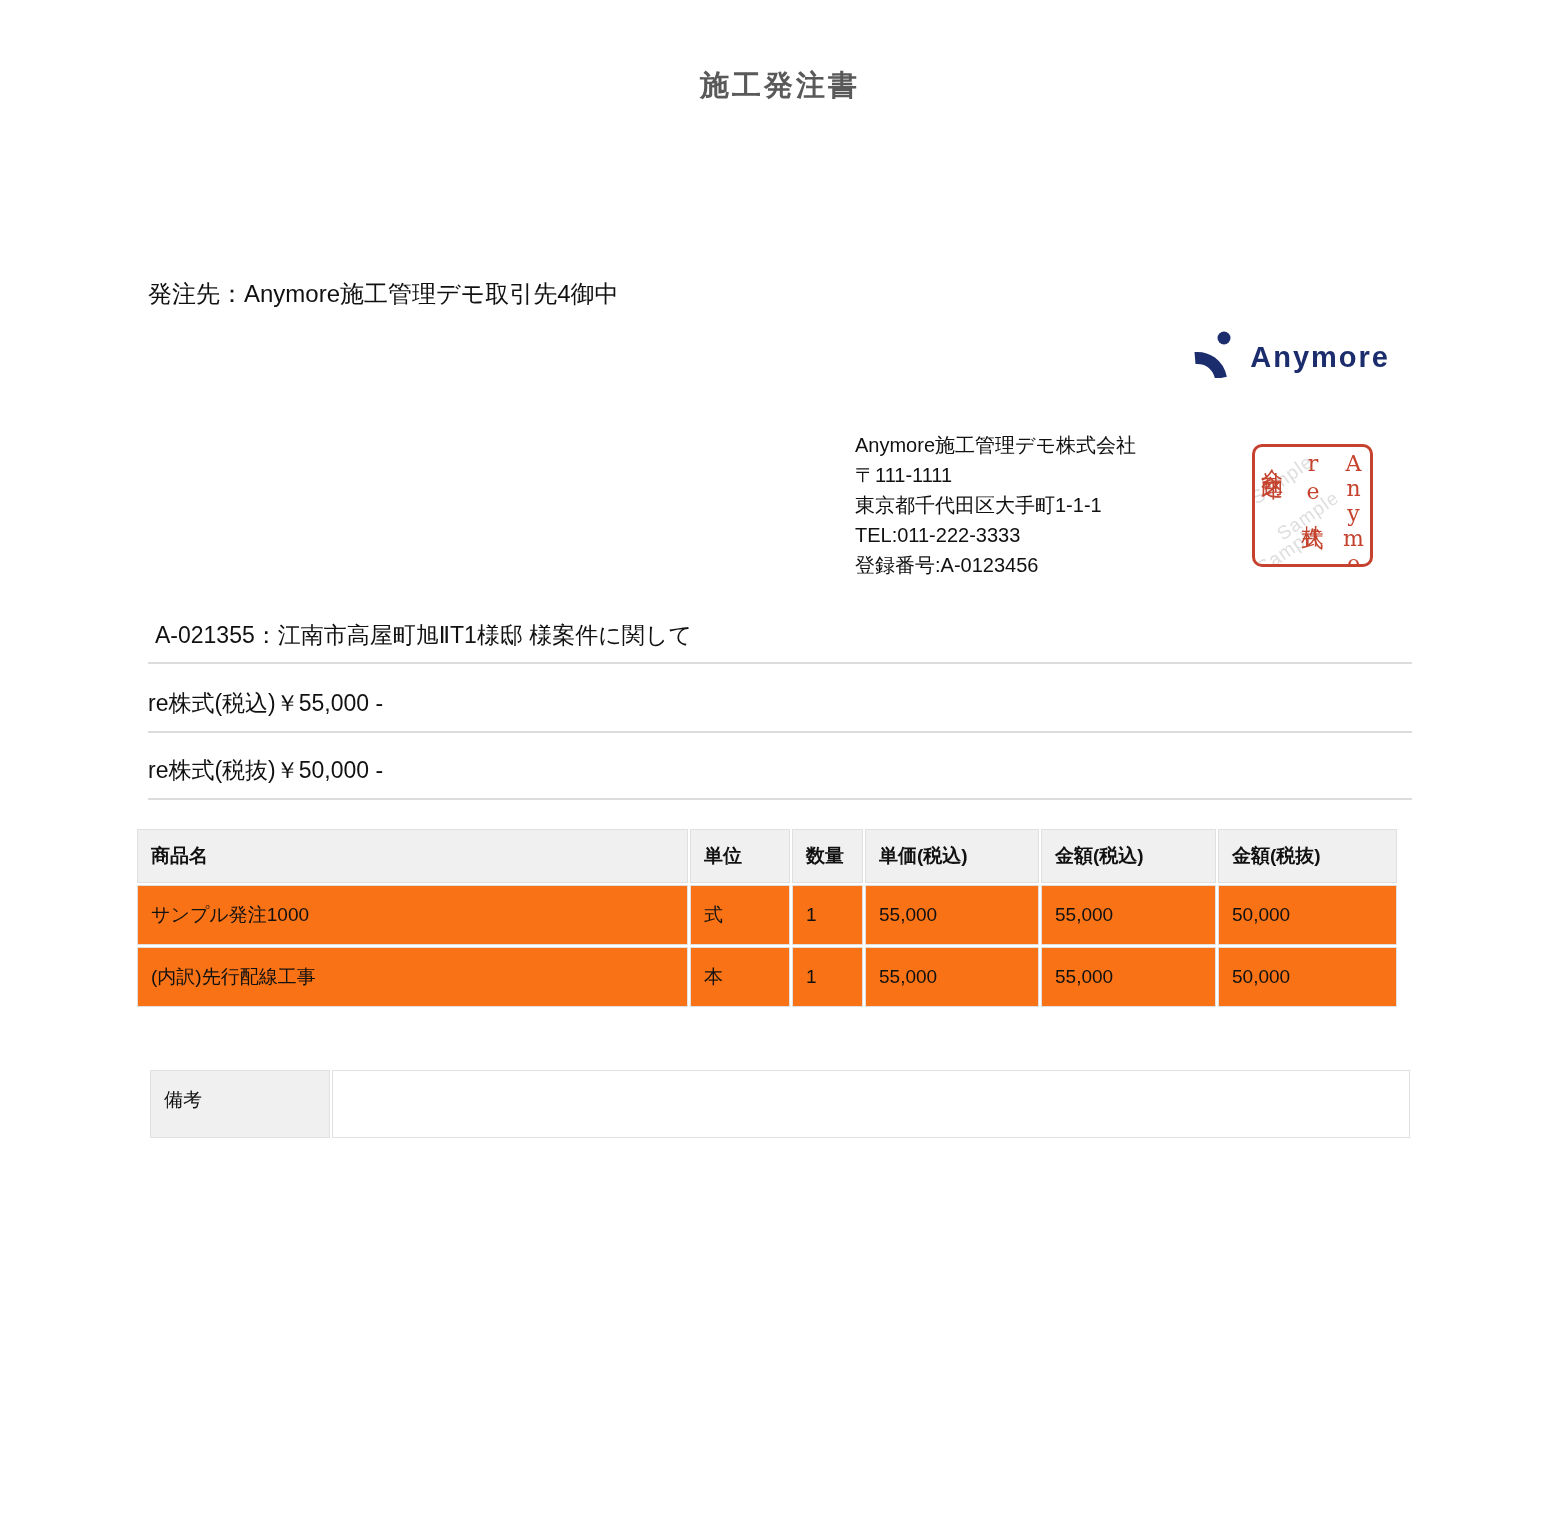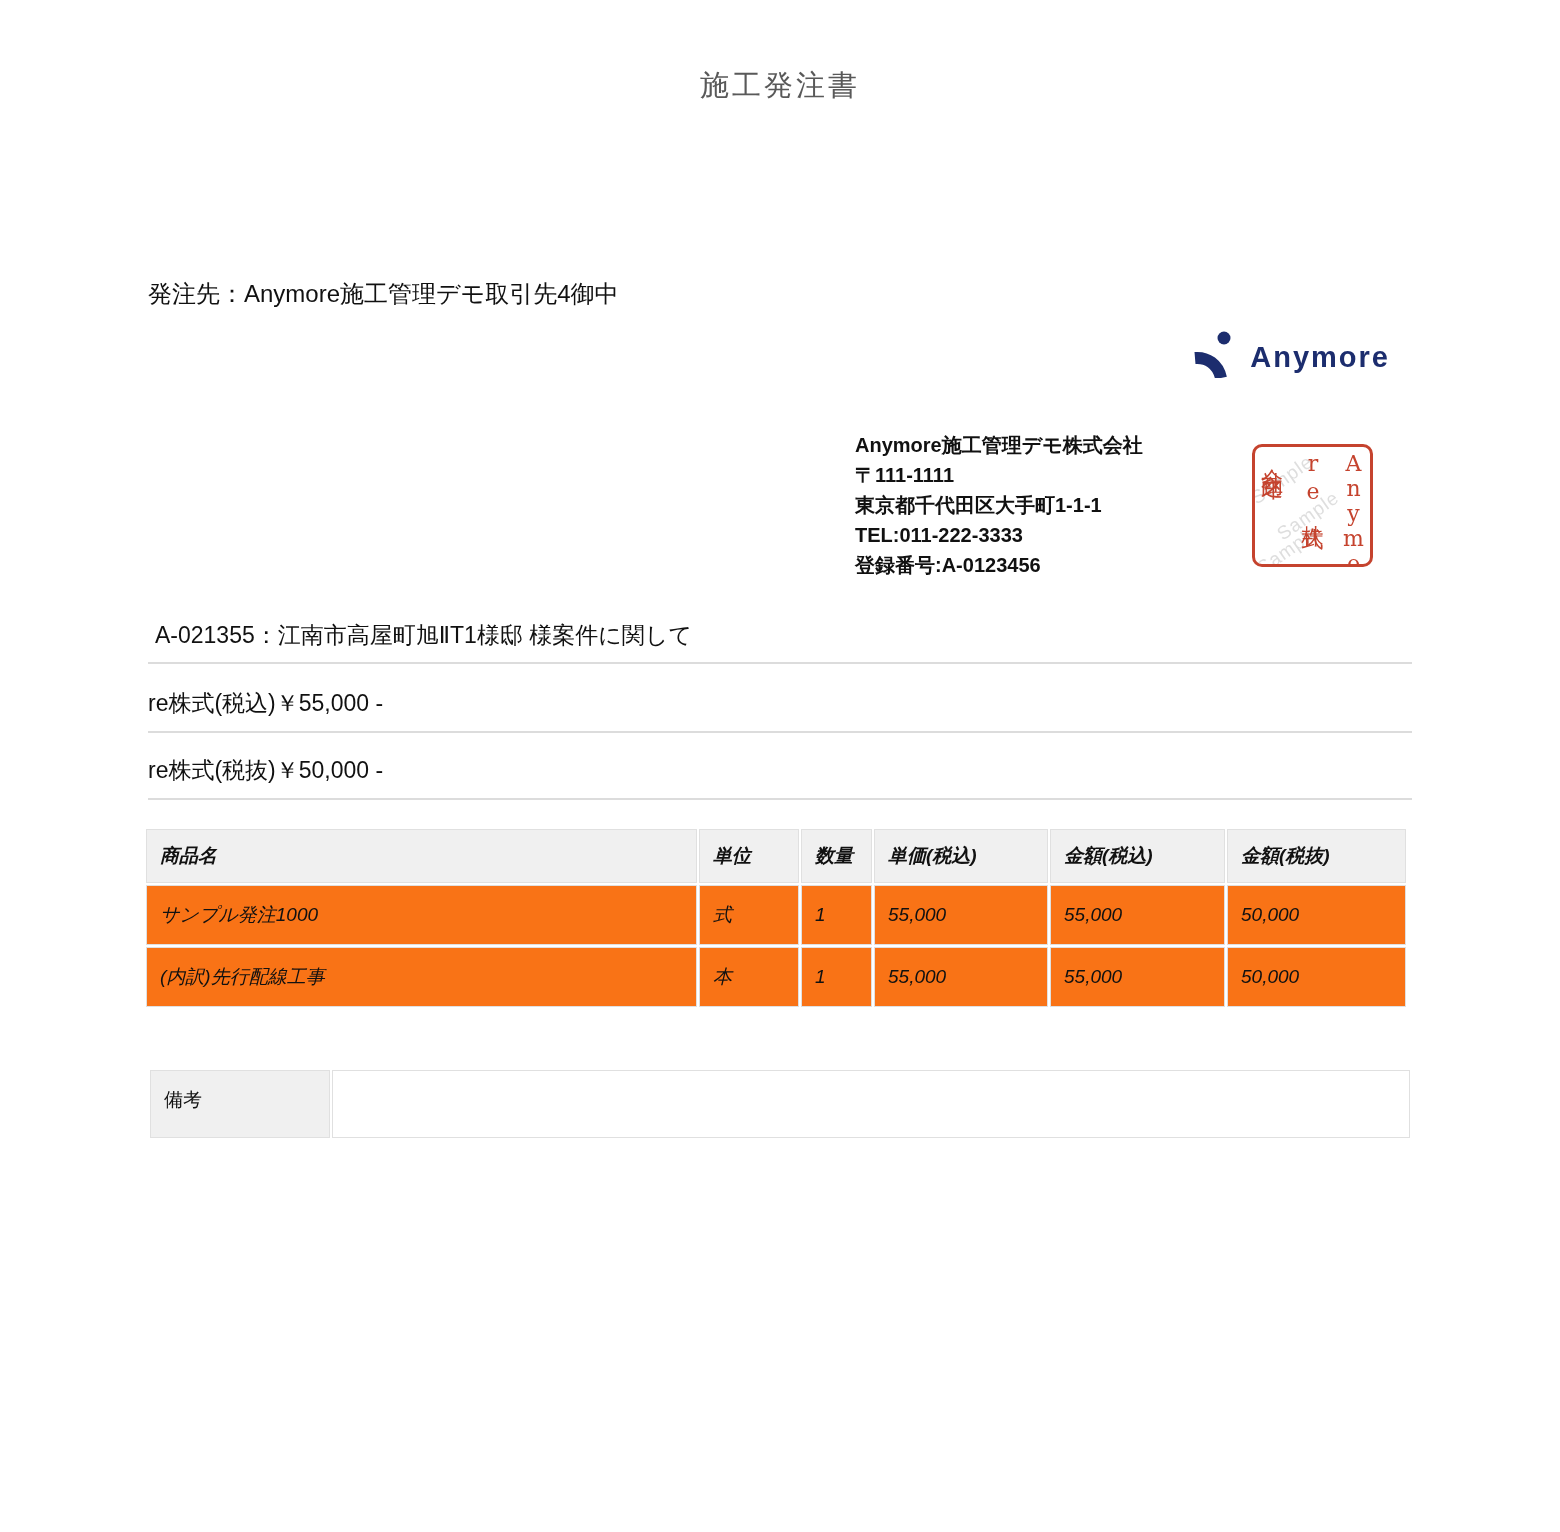--- a/index.html
+++ b/index.html
@@ -15,21 +15,21 @@
     background: #ffffff;
     overflow: hidden;
   }
 
   
   .doc-title {
     position: absolute;
     top: 66px; left: 0; right: 0;
     text-align: center;
     font-size: 29px;
-    font-weight: 400;
+    font-weight: 700;
     letter-spacing: 3px;
     color: #595959;
   }
 
   
   .meta-block {
     position: absolute;
     top: 166px;
     right: 148px;
     text-align: right;
@@ -68,21 +68,21 @@
     line-height: 1;
     padding-bottom: 6px;
   }
 
   
   .issuer {
     position: absolute;
     top: 430px;
     left: 855px;
     font-size: 20px;
-    font-weight: 700;
+    font-weight: 400;
     line-height: 30px;
     color: #111111;
   }
 
   
   .seal {
     position: absolute;
     top: 444px;
     left: 1252px;
     width: 121px;
@@ -148,26 +148,25 @@
     background: #dcdcdc;
   }
   .rule1 { top: 662px; }
   .rule2 { top: 731px; }
   .rule3 { top: 798px; }
 
   
   .items {
     position: absolute;
     top: 827px;
-    left: 144px;
+    left: 135px;
     width: 1264px;
     border-collapse: separate;
     border-spacing: 2px;
     table-layout: fixed;
-    font-style: italic;
   }
   .items th, .items td {
     border: 1px solid #e0e0e0;
     padding: 0 13px;
     text-align: left;
     font-size: 19px;
     color: #111111;
     overflow: hidden;
     white-space: nowrap;
   }

